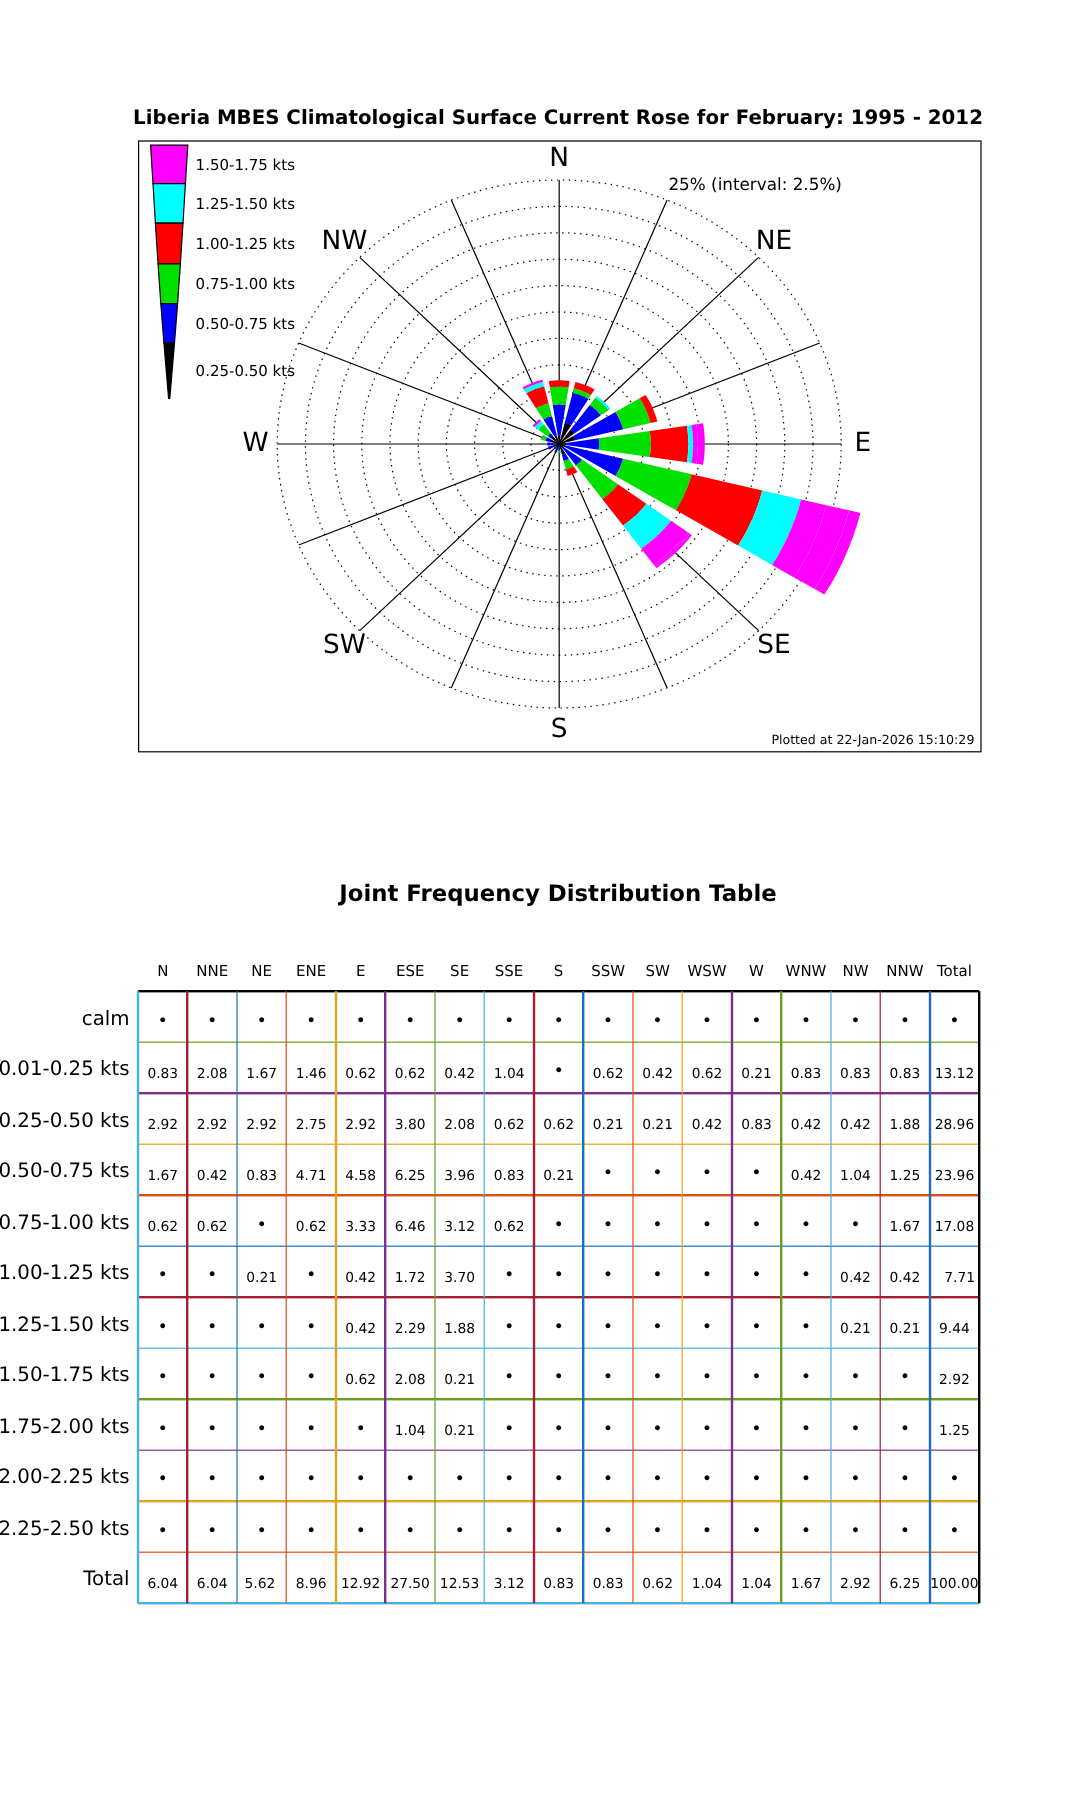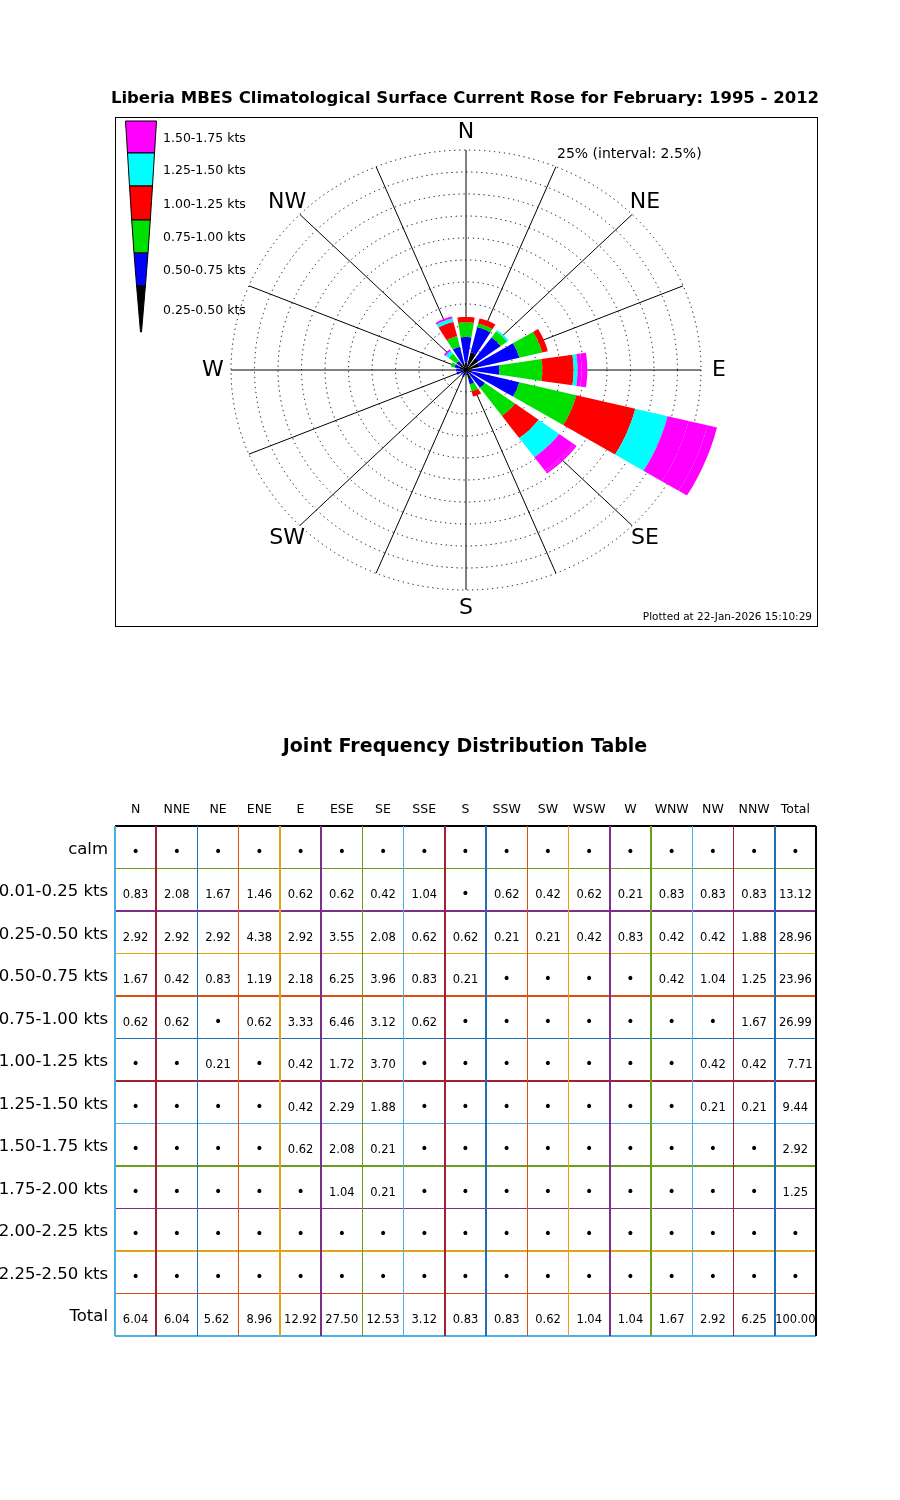--- a/index.html
+++ b/index.html
@@ -209,39 +209,39 @@
     <div class="tcell" style="left: 527.353px; top: 868.5px; width: 41.2353px; height: 42.5px;">0.42</div>
     <div class="tcell" style="left: 568.588px; top: 868.5px; width: 41.2353px; height: 42.5px;">0.62</div>
     <div class="tcell" style="left: 609.824px; top: 868.5px; width: 41.2353px; height: 42.5px;">0.21</div>
     <div class="tcell" style="left: 651.059px; top: 868.5px; width: 41.2353px; height: 42.5px;">0.83</div>
     <div class="tcell" style="left: 692.294px; top: 868.5px; width: 41.2353px; height: 42.5px;">0.83</div>
     <div class="tcell" style="left: 733.529px; top: 868.5px; width: 41.2353px; height: 42.5px;">0.83</div>
     <div class="tcell" style="left: 774.765px; top: 868.5px; width: 41.2353px; height: 42.5px;">13.12</div>
     <div class="tcell" style="left: 115px; top: 911px; width: 41.2353px; height: 42.5px;">2.92</div>
     <div class="tcell" style="left: 156.235px; top: 911px; width: 41.2353px; height: 42.5px;">2.92</div>
     <div class="tcell" style="left: 197.471px; top: 911px; width: 41.2353px; height: 42.5px;">2.92</div>
-    <div class="tcell" style="left: 238.706px; top: 911px; width: 41.2353px; height: 42.5px;">4.38</div>
+    <div class="tcell" style="left: 238.706px; top: 911px; width: 41.2353px; height: 42.5px;">2.75</div>
     <div class="tcell" style="left: 279.941px; top: 911px; width: 41.2353px; height: 42.5px;">2.92</div>
-    <div class="tcell" style="left: 321.176px; top: 911px; width: 41.2353px; height: 42.5px;">3.55</div>
+    <div class="tcell" style="left: 321.176px; top: 911px; width: 41.2353px; height: 42.5px;">3.80</div>
     <div class="tcell" style="left: 362.412px; top: 911px; width: 41.2353px; height: 42.5px;">2.08</div>
     <div class="tcell" style="left: 403.647px; top: 911px; width: 41.2353px; height: 42.5px;">0.62</div>
     <div class="tcell" style="left: 444.882px; top: 911px; width: 41.2353px; height: 42.5px;">0.62</div>
     <div class="tcell" style="left: 486.118px; top: 911px; width: 41.2353px; height: 42.5px;">0.21</div>
     <div class="tcell" style="left: 527.353px; top: 911px; width: 41.2353px; height: 42.5px;">0.21</div>
     <div class="tcell" style="left: 568.588px; top: 911px; width: 41.2353px; height: 42.5px;">0.42</div>
     <div class="tcell" style="left: 609.824px; top: 911px; width: 41.2353px; height: 42.5px;">0.83</div>
     <div class="tcell" style="left: 651.059px; top: 911px; width: 41.2353px; height: 42.5px;">0.42</div>
     <div class="tcell" style="left: 692.294px; top: 911px; width: 41.2353px; height: 42.5px;">0.42</div>
     <div class="tcell" style="left: 733.529px; top: 911px; width: 41.2353px; height: 42.5px;">1.88</div>
     <div class="tcell" style="left: 774.765px; top: 911px; width: 41.2353px; height: 42.5px;">28.96</div>
     <div class="tcell" style="left: 115px; top: 953.5px; width: 41.2353px; height: 42.5px;">1.67</div>
     <div class="tcell" style="left: 156.235px; top: 953.5px; width: 41.2353px; height: 42.5px;">0.42</div>
     <div class="tcell" style="left: 197.471px; top: 953.5px; width: 41.2353px; height: 42.5px;">0.83</div>
-    <div class="tcell" style="left: 238.706px; top: 953.5px; width: 41.2353px; height: 42.5px;">1.19</div>
-    <div class="tcell" style="left: 279.941px; top: 953.5px; width: 41.2353px; height: 42.5px;">2.18</div>
+    <div class="tcell" style="left: 238.706px; top: 953.5px; width: 41.2353px; height: 42.5px;">4.71</div>
+    <div class="tcell" style="left: 279.941px; top: 953.5px; width: 41.2353px; height: 42.5px;">4.58</div>
     <div class="tcell" style="left: 321.176px; top: 953.5px; width: 41.2353px; height: 42.5px;">6.25</div>
     <div class="tcell" style="left: 362.412px; top: 953.5px; width: 41.2353px; height: 42.5px;">3.96</div>
     <div class="tcell" style="left: 403.647px; top: 953.5px; width: 41.2353px; height: 42.5px;">0.83</div>
     <div class="tcell" style="left: 444.882px; top: 953.5px; width: 41.2353px; height: 42.5px;">0.21</div>
     <div class="tcell dot" style="left: 486.118px; top: 953.5px; width: 41.2353px; height: 42.5px;">•</div>
     <div class="tcell dot" style="left: 527.353px; top: 953.5px; width: 41.2353px; height: 42.5px;">•</div>
     <div class="tcell dot" style="left: 568.588px; top: 953.5px; width: 41.2353px; height: 42.5px;">•</div>
     <div class="tcell dot" style="left: 609.824px; top: 953.5px; width: 41.2353px; height: 42.5px;">•</div>
     <div class="tcell" style="left: 651.059px; top: 953.5px; width: 41.2353px; height: 42.5px;">0.42</div>
     <div class="tcell" style="left: 692.294px; top: 953.5px; width: 41.2353px; height: 42.5px;">1.04</div>
@@ -256,21 +256,21 @@
     <div class="tcell" style="left: 362.412px; top: 996px; width: 41.2353px; height: 42.5px;">3.12</div>
     <div class="tcell" style="left: 403.647px; top: 996px; width: 41.2353px; height: 42.5px;">0.62</div>
     <div class="tcell dot" style="left: 444.882px; top: 996px; width: 41.2353px; height: 42.5px;">•</div>
     <div class="tcell dot" style="left: 486.118px; top: 996px; width: 41.2353px; height: 42.5px;">•</div>
     <div class="tcell dot" style="left: 527.353px; top: 996px; width: 41.2353px; height: 42.5px;">•</div>
     <div class="tcell dot" style="left: 568.588px; top: 996px; width: 41.2353px; height: 42.5px;">•</div>
     <div class="tcell dot" style="left: 609.824px; top: 996px; width: 41.2353px; height: 42.5px;">•</div>
     <div class="tcell dot" style="left: 651.059px; top: 996px; width: 41.2353px; height: 42.5px;">•</div>
     <div class="tcell dot" style="left: 692.294px; top: 996px; width: 41.2353px; height: 42.5px;">•</div>
     <div class="tcell" style="left: 733.529px; top: 996px; width: 41.2353px; height: 42.5px;">1.67</div>
-    <div class="tcell" style="left: 774.765px; top: 996px; width: 41.2353px; height: 42.5px;">26.99</div>
+    <div class="tcell" style="left: 774.765px; top: 996px; width: 41.2353px; height: 42.5px;">17.08</div>
     <div class="tcell dot" style="left: 115px; top: 1038.5px; width: 41.2353px; height: 42.5px;">•</div>
     <div class="tcell dot" style="left: 156.235px; top: 1038.5px; width: 41.2353px; height: 42.5px;">•</div>
     <div class="tcell" style="left: 197.471px; top: 1038.5px; width: 41.2353px; height: 42.5px;">0.21</div>
     <div class="tcell dot" style="left: 238.706px; top: 1038.5px; width: 41.2353px; height: 42.5px;">•</div>
     <div class="tcell" style="left: 279.941px; top: 1038.5px; width: 41.2353px; height: 42.5px;">0.42</div>
     <div class="tcell" style="left: 321.176px; top: 1038.5px; width: 41.2353px; height: 42.5px;">1.72</div>
     <div class="tcell" style="left: 362.412px; top: 1038.5px; width: 41.2353px; height: 42.5px;">3.70</div>
     <div class="tcell dot" style="left: 403.647px; top: 1038.5px; width: 41.2353px; height: 42.5px;">•</div>
     <div class="tcell dot" style="left: 444.882px; top: 1038.5px; width: 41.2353px; height: 42.5px;">•</div>
     <div class="tcell dot" style="left: 486.118px; top: 1038.5px; width: 41.2353px; height: 42.5px;">•</div>

